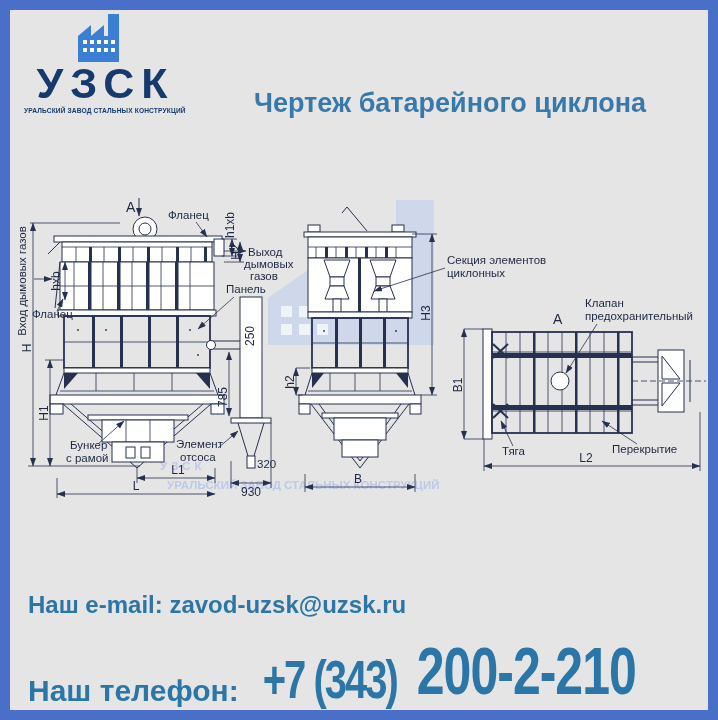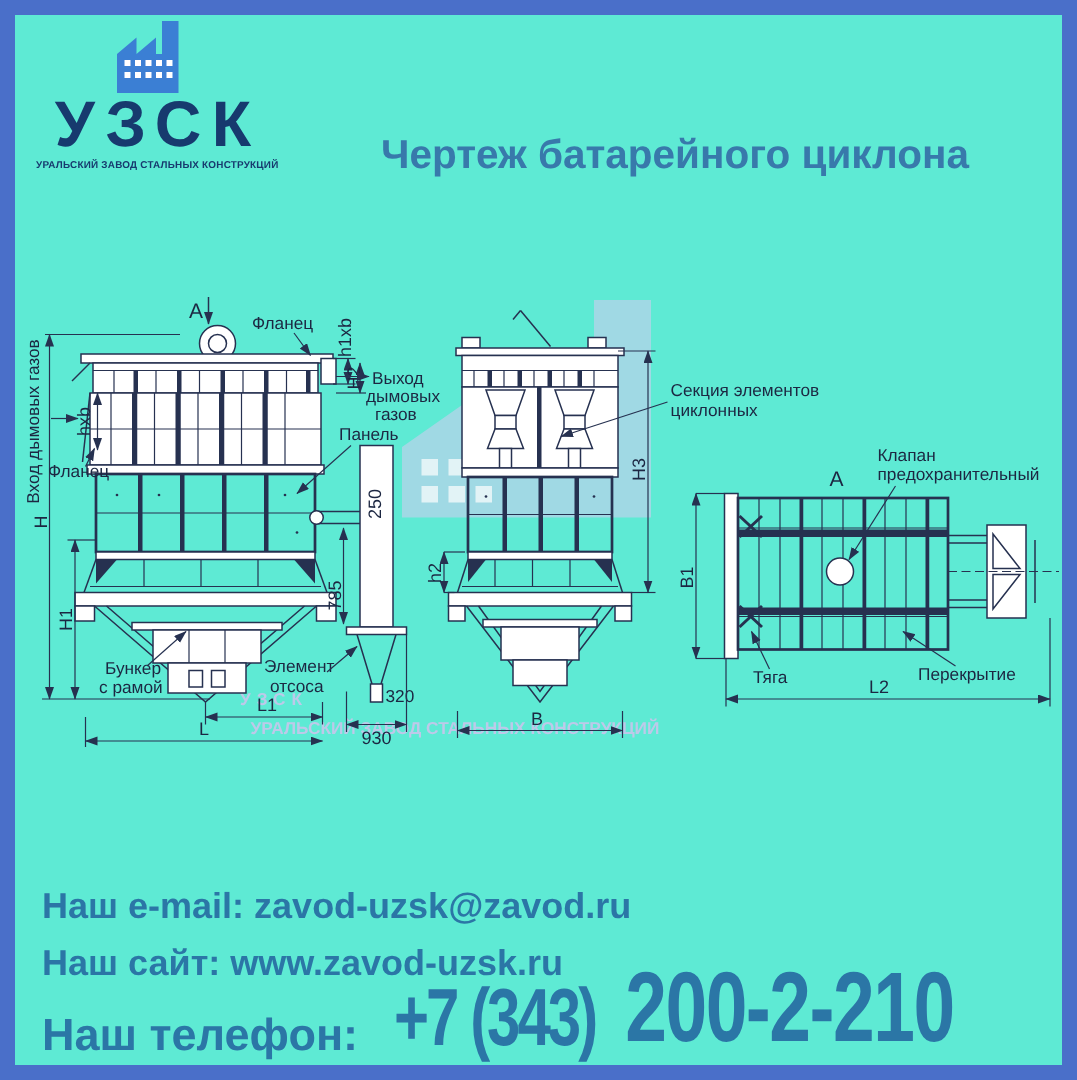--- a/index.html
+++ b/index.html
@@ -1,17 +1,17 @@
 <!DOCTYPE html>
 <html><head>
 <meta charset="utf-8">
 <style>
   html,body{margin:0;padding:0;background:#fff;}
   .page{
-    position:relative;width:718px;height:720px;background:#5eead4;
+    position:relative;width:718px;height:720px;background:#e5e5e5;
     box-shadow: inset 0 0 0 10px #4a6fc9;
     font-family:"Liberation Sans",sans-serif;overflow:hidden;
   }
   
   .logo{position:absolute;left:24px;top:12px;width:156px;text-align:center;cursor:pointer;}
   .logo-icon svg{height:50px;display:block;margin:0 auto;}
   .logo-abbr{font-size:43px;font-weight:800;color:#173a6e;letter-spacing:7px;line-height:1.0;margin-left:7px;}
   .logo-tagline{font-size:6.6px;font-weight:700;color:#173a6e;letter-spacing:0.15px;margin-top:2px;white-space:nowrap;}
   .page-title{
     position:absolute;left:225px;top:48px;width:450px;text-align:center;
@@ -372,25 +372,21 @@
       <line class="s08" x1="637" y1="444" x2="602" y2="421" marker-end="url(#ar)"></line>
       <line class="s08" x1="484" y1="439" x2="484" y2="471"></line>
       <line class="s08" x1="700" y1="412" x2="700" y2="471"></line>
       <line class="s08" x1="484" y1="466" x2="700" y2="466" marker-start="url(#ar)" marker-end="url(#ar)"></line>
       <text class="dim" x="586" y="462" text-anchor="middle">L2</text>
     </g>
   </svg>
 
   <div class="contact email-line">
     <span>Наш e-mail:</span>
-    <span>zavod-uzsk@zavod.ru</span>
-  </div>
-  <div class="contact site-line">
-    <span>Наш сайт:</span>
-    <span>www.zavod-uzsk.ru</span>
+    <span>zavod-uzsk@uzsk.ru</span>
   </div>
   <div class="phone-row">
     <span class="phone-label">Наш телефон:</span>
     <span class="phone-prefix">+7 (343)</span>
     <span class="phone-number">200-2-210</span>
   </div>
 
 </div>
 
 </body></html>

